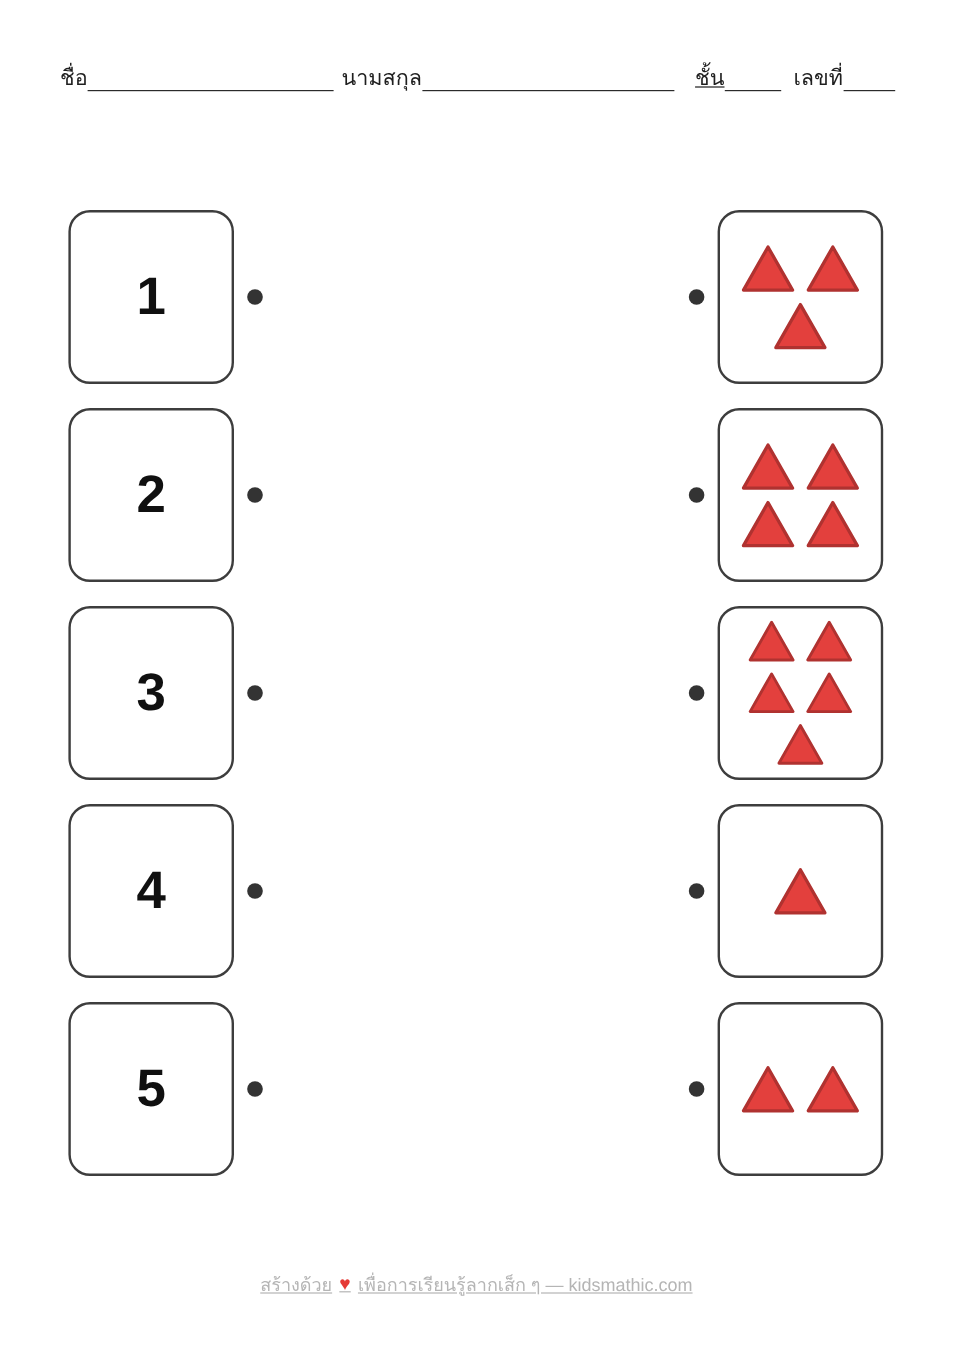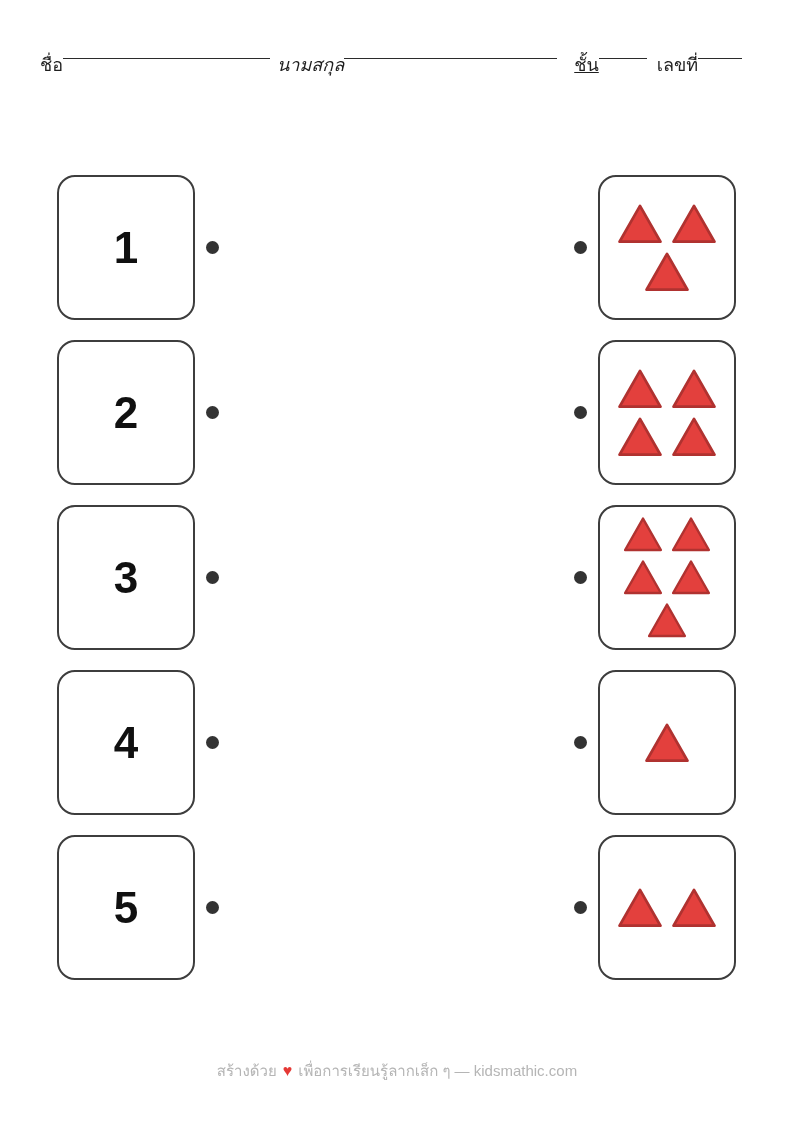--- a/index.html
+++ b/index.html
@@ -2,30 +2,30 @@
 <html><head>
 <meta charset="utf-8">
 <style>
   html,body { margin:0; padding:0; background:#ffffff; }
   .page {
     position:relative; width:794px; height:1123px; background:#ffffff;
     font-family:"Liberation Sans","DejaVu Sans",sans-serif; overflow:hidden;
   }
   
   .header {
-    position:absolute; top:56px; left:40px; right:48px;
-    display:flex; align-items:flex-start; font-size:18px; color:#1f1f1f;
+    position:absolute; top:56px; left:50px; right:48px;
+    display:flex; align-items:flex-end; font-size:18px; color:#1f1f1f;
   }
   .header .label { white-space:nowrap; line-height:1.1; }
   .blank { display:inline-block; border-bottom:1.5px solid #2b2b2b; height:2px; }
   .blank-name    { width:207px; }
   .blank-surname { width:213px; }
   .blank-class   { width:48px; }
   .blank-number  { width:44px; }
-  .ml7  { margin-left:7px;font-style:italic; }
+  .ml7  { margin-left:7px; }
   .ml17 { margin-left:17px;text-decoration:underline; }
   .ml10 { margin-left:10px; }
 
   .title {
     position:absolute; top:103px; left:0; right:0; text-align:center;
     font-size:27px; font-weight:500; color:#1a1a1a;
   }
 
   .row { position:absolute; left:0; width:794px; height:145px; }
   .card {
@@ -43,21 +43,21 @@
   }
   .dot-left  { left:206px; }
   .dot-right { left:574px; }
 
   .tri-row { display:flex; gap:8px; justify-content:center; }
   .triangle { display:block; }
 
   .footer {
     position:absolute; top:1059px; left:0; right:0;
     display:flex; justify-content:center; align-items:center; gap:6px;
-    font-size:15px; color:#b5b5b5;
+    font-size:15px; color:#b5b5b5;text-decoration:underline;
   }
   .heart { font-size:16px; line-height:1; }
 </style>
 </head>
 <body>
 
 <div class="page">
 
   <div class="header">
     <span class="label">ชื่อ</span>

